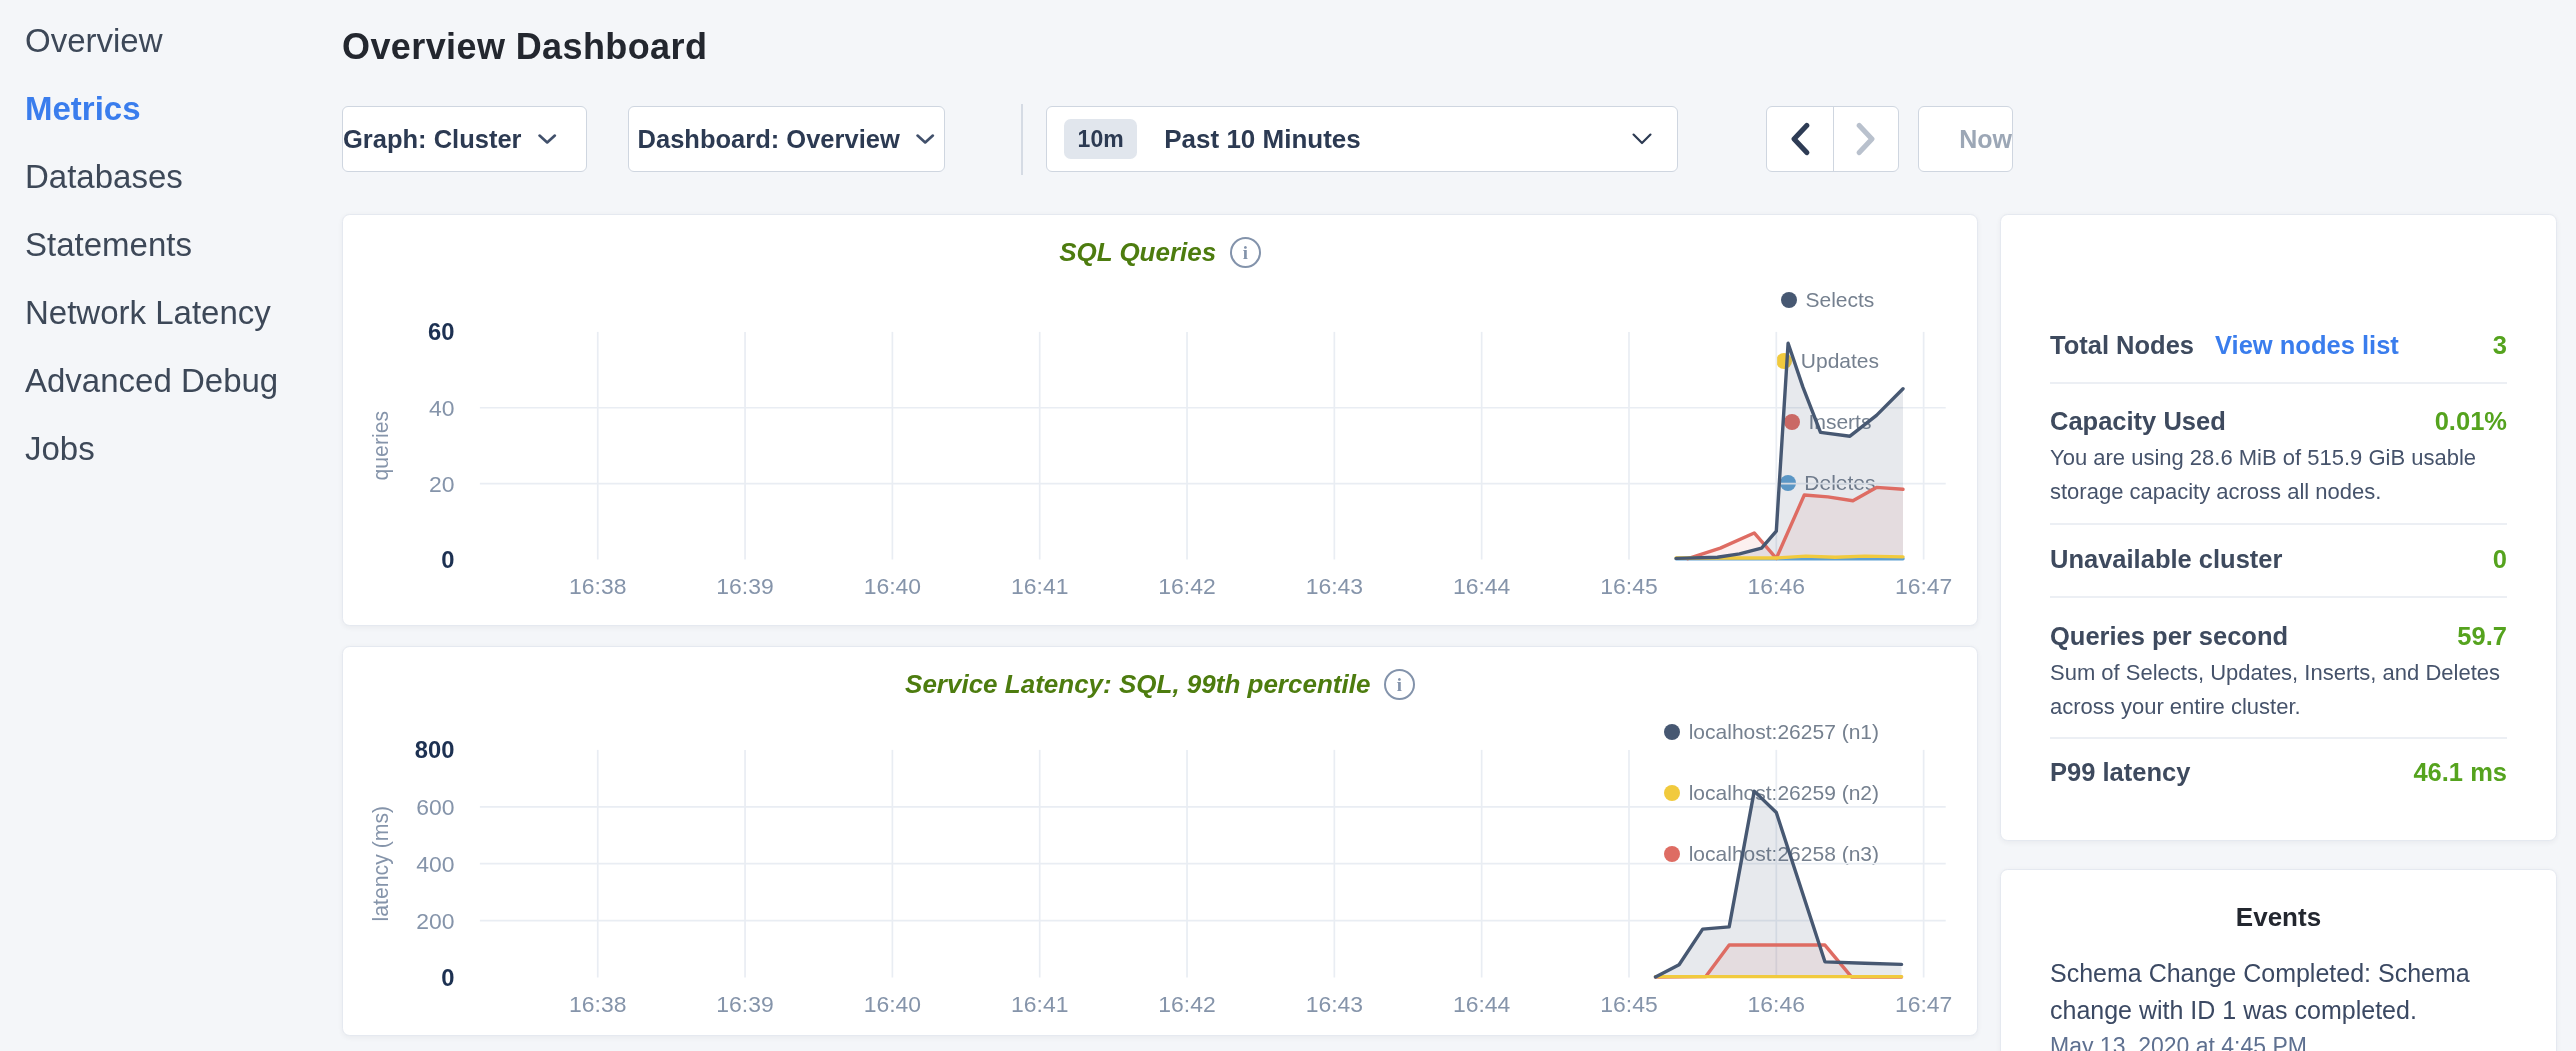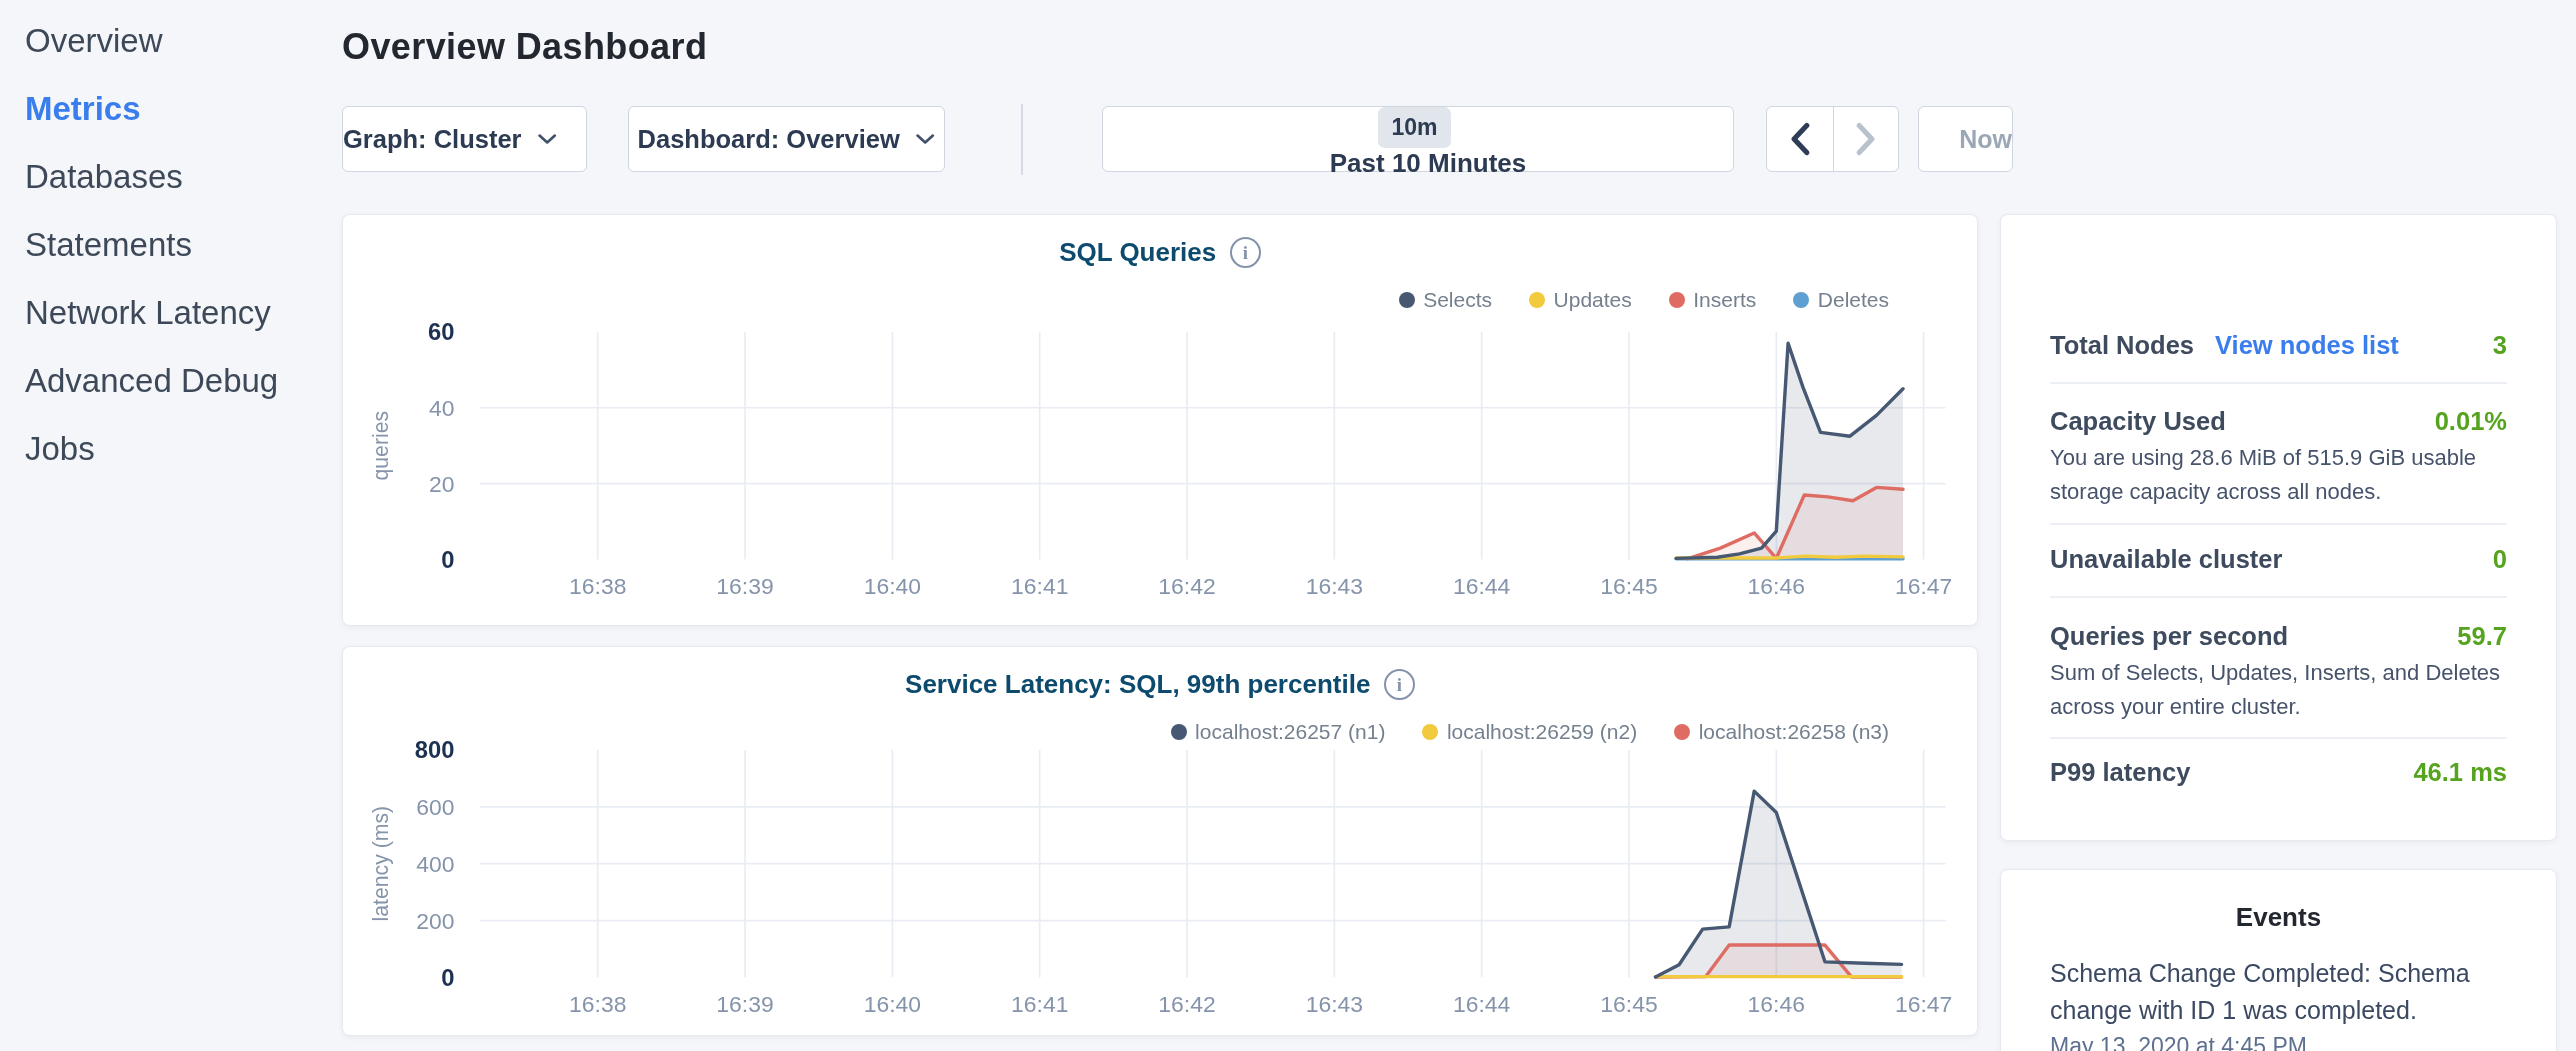--- a/index.html
+++ b/index.html
@@ -12,40 +12,40 @@
   .nav-item { height:68px; line-height:68px; padding-left:25px; font-size:33px; color:#3d4858; cursor:pointer; }
   .nav-item.active { color:#3a7ded; font-weight:bold; }
 
   
   .page-title { position:absolute; left:342px; top:25.5px; font-size:36px; font-weight:bold; color:#23272f; letter-spacing:0.4px; }
   .ctl { position:absolute; top:106px; height:66px; background:#fff; border:1.7px solid #cfd6e0; border-radius:6px;
          display:flex; align-items:center; font-size:25.5px; font-weight:bold; color:#2c3a52; cursor:pointer; }
   .dd-graph { left:342px; width:245px; gap:15.3px; }
   .dd-dash  { left:628px; width:317px; justify-content:center; gap:15.3px; }
   .vdiv { position:absolute; left:1021px; top:104px; height:71px; width:1.7px; background:#d5dbe4; }
-  .time-box { left:1102px; width:632px; padding:0 24px 0 17px;flex-direction:column; }
+  .time-box { left:1046px; width:632px; padding:0 24px 0 17px; }
   .range-badge { background:#e1e6ed; border-radius:6.8px; padding:6.8px 13.6px; font-size:23px; font-weight:bold; color:#2c3a52; }
   .range-label { margin-left:27px; font-size:26px; }
   .time-box .caret { margin-left:auto; }
   .arrow-group { left:1766px; width:133px; padding:0; overflow:hidden; }
   .arrow-half { width:66px; height:100%; display:flex; align-items:center; justify-content:center; }
   .arrow-half + .arrow-half { border-left:1.7px solid #cfd6e0; }
   .now-btn { left:1918px; width:95px; justify-content:flex-end; color:#9ca7b6; font-size:25px; }
 
   
   .card { position:absolute; background:#fff; border:1.7px solid #e5e9f0; border-radius:7.7px; box-shadow:0 1.7px 5.1px rgba(30,40,60,.05); }
   .chart-card { left:342px; width:1636px; }
   .card-1 { top:214px; height:412px; }
   .card-2 { top:646px; height:390px; }
 
   .chart-head { position:absolute; top:22px; left:0; right:0; display:flex; justify-content:center; align-items:center; gap:13.6px; }
-  .chart-title { font-size:26px; font-weight:bold; color:#0c4a6e; }
+  .chart-title { font-size:26px; font-weight:bold; color:#4d7c0f;font-style:italic; }
   .info-icon { width:31px; height:31px; border:2.6px solid #8393ab; border-radius:50%; color:#8393ab;
                font-size:18.7px; font-weight:bold; display:flex; align-items:center; justify-content:center; font-family:"Liberation Serif", serif; }
-  .legend { position:absolute; top:73px; right:88px; display:flex; gap:37px; align-items:center; }
+  .legend { position:absolute; top:73px; right:98px; display:flex; gap:37px; align-items:center;flex-direction:column; }
   .legend-item { display:flex; align-items:center; gap:8.5px; font-size:21px; color:#75808f; }
   .legend-dot { width:16px; height:16px; border-radius:50%; flex:none; }
   .plot { position:absolute; left:0; width:1636px; height:293px; }
   .card-1 .plot { top:105px; }
   .card-2 .plot { top:91px; }
   .plot svg { width:100%; height:100%; display:block; }
   .xlab { font:27px "Liberation Sans", sans-serif; fill:#8594aa; }
   .ylab { font:27px "Liberation Sans", sans-serif; fill:#8594aa; }
   .ylab-b { font:bold 28px "Liberation Sans", sans-serif; fill:#1d3152; }
   .axis-unit { font:25px "Liberation Sans", sans-serif; fill:#8594aa; }

